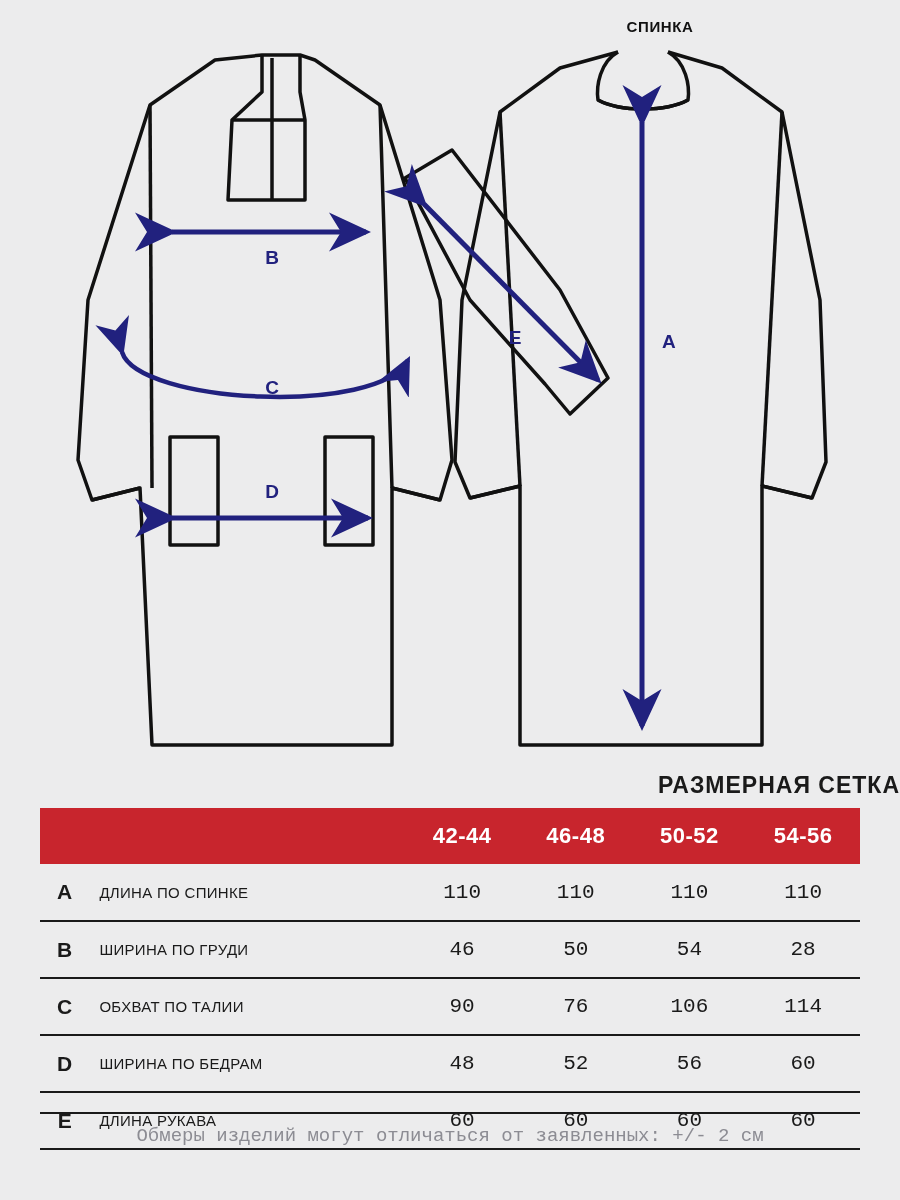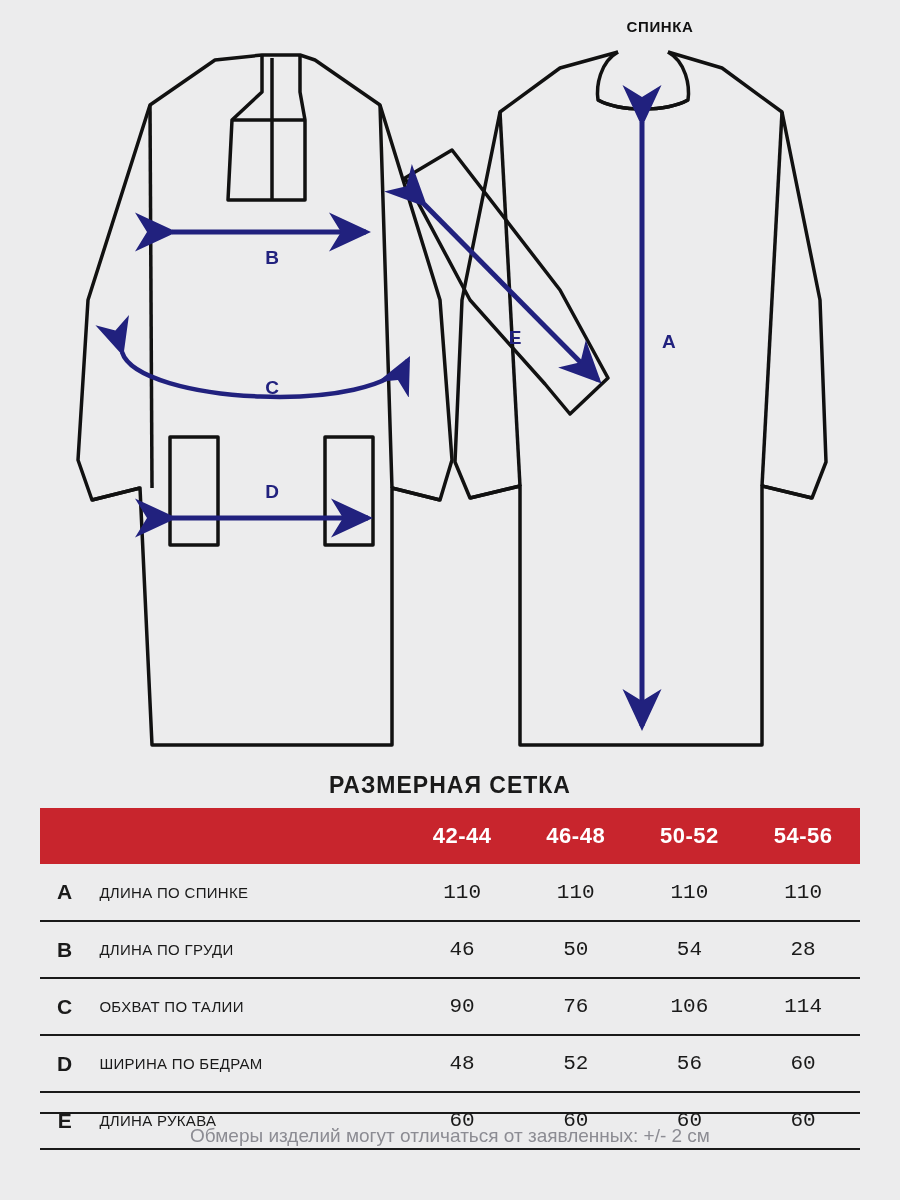--- a/index.html
+++ b/index.html
@@ -36,21 +36,21 @@
     font-size: 15px;
     font-weight: bold;
     letter-spacing: 0.6px;
     color: #111;
   }
   .table-title {
     position: absolute;
     left: 0;
     top: 772px;
     width: 900px;
-    text-align: center;
+    text-align: right;
     font-size: 23px;
     font-weight: bold;
     letter-spacing: 1px;
     color: #1a1a1a;
   }
   table.size-grid {
     position: absolute;
     left: 40px;
     top: 808px;
     width: 820px;
@@ -106,21 +106,21 @@
     font-size: 21px;
     color: #1a1a1a;
     font-family: Liberation Mono, monospace;
   }
   .footnote {
     position: absolute;
     left: 40px;
     top: 1125px;
     width: 820px;
     text-align: center;
-    font-family: Liberation Sans, sans-serif;
+    font-family: Liberation Mono, monospace;
     font-size: 19px;
     color: #8c8c93;
   }
   .footline {
     position: absolute;
     left: 40px;
     top: 1112px;
     width: 820px;
     height: 2px;
     background: #1a1a1a;
@@ -224,21 +224,21 @@
       <tr>
         <td class="code">A</td>
         <td class="name">ДЛИНА ПО СПИНКЕ</td>
         <td class="val">110</td>
         <td class="val">110</td>
         <td class="val">110</td>
         <td class="val">110</td>
       </tr>
       <tr>
         <td class="code">B</td>
-        <td class="name">ДЛИНА ПО ГРУДИ</td>
+        <td class="name">ШИРИНА ПО ГРУДИ</td>
         <td class="val">46</td>
         <td class="val">50</td>
         <td class="val">54</td>
         <td class="val">28</td>
       </tr>
       <tr>
         <td class="code">C</td>
         <td class="name">ОБХВАТ ПО ТАЛИИ</td>
         <td class="val">90</td>
         <td class="val">76</td>

